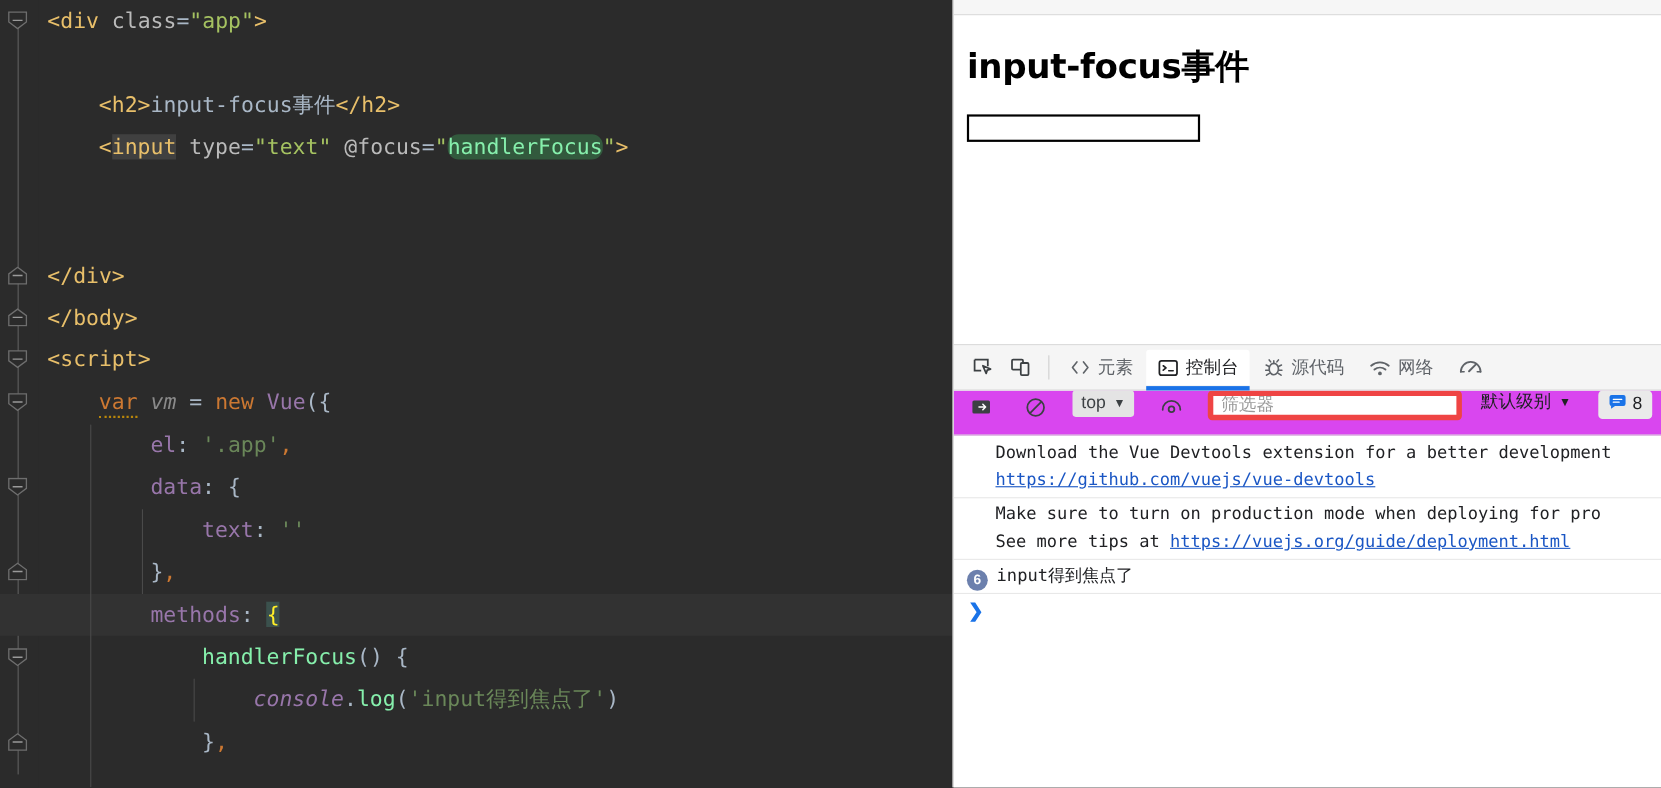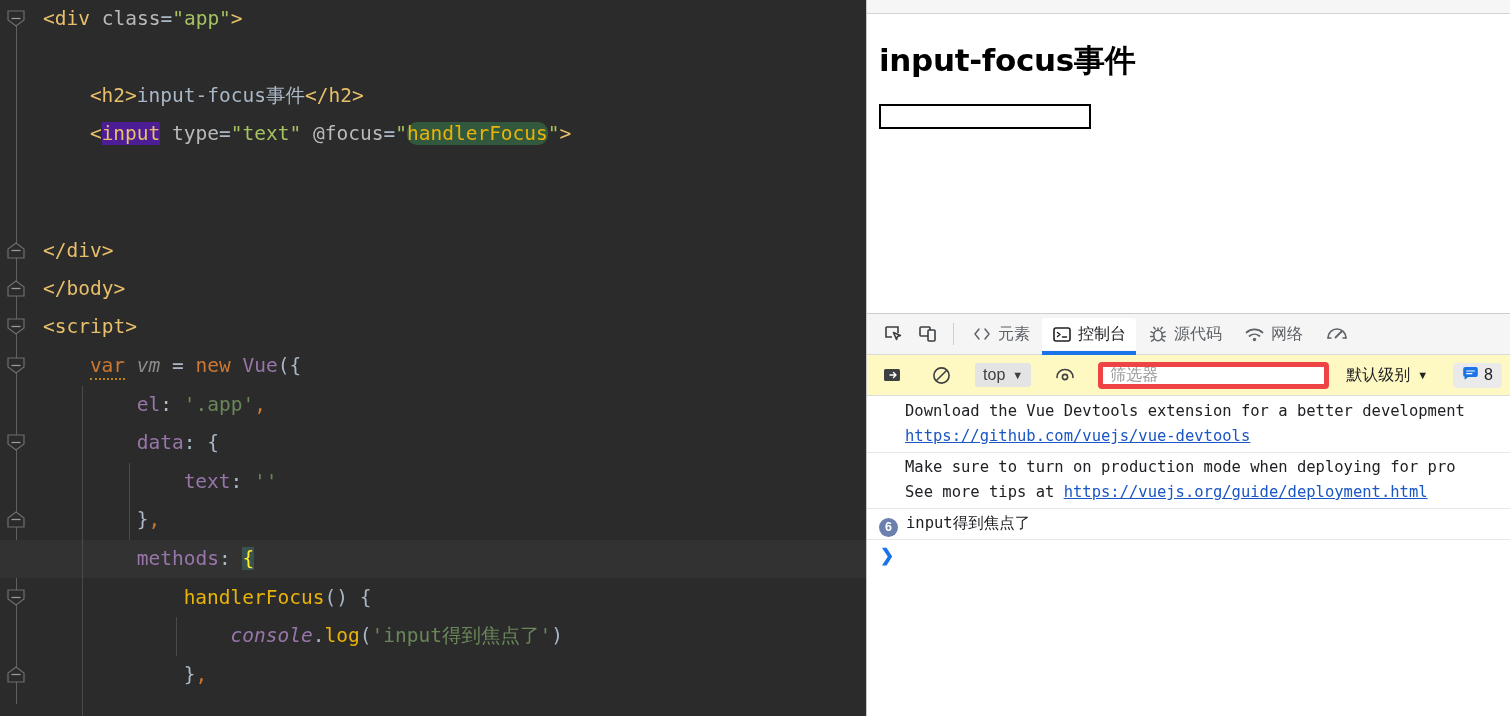--- a/index.html
+++ b/index.html
@@ -51,28 +51,28 @@
   .indent-guide {
     position: absolute; width: 1px; background: #4a4a4a;
   }
 
   
   .t-tag    { color: #e8bf6a; }
   .t-attr   { color: #bababa; }
   .t-val    { color: #a5c261; }
   .t-txt    { color: #a9b7c6; }
   .t-kw     { color: #cc7832; }
-  .t-fn     { color: #eab308; border-radius: 10px; }
+  .t-fn     { color: #86efac; border-radius: 10px; }
   .t-prop   { color: #9876aa; }
   .t-str    { color: #6a8759; }
   .t-punc   { color: #a9b7c6; }
   .t-var-it { color: #8a8a8a; font-style: italic; }
   .t-console{ color: #9876aa; font-style: italic; }
   .t-comma  { color: #cc7832; }
-  .hl-primary { background: #4c1d95; }
+  .hl-primary { background: #404040; }
   .hl-second  { background: #32593d; }
   .hl-brace   { background: #3b514d; color: #ffef28; }
   .squiggle {
     border-bottom: 2px dotted #b8860b;
     padding-bottom: 1px;
   }
 
   
   #browser {
     position: relative; width: 644px; height: 716px;
@@ -140,23 +140,23 @@
   .dt-tab.active {
     background: #ffffff; color: #202124;
   }
   .dt-tab.active::after {
     content: ""; position: absolute; left: 0; right: 0; bottom: -5px;
     height: 4px; background: #1a73e8;
   }
   .dt-tab .tab-ico { display: flex; align-items: center; }
 
   #dt-toolbar {
-    height: 41px; background: #fef9c3;
+    height: 41px; background: #d946ef;
     border-bottom: 1px solid #dcdcdc;
-    display: flex; align-items: center; padding: 0 8px; gap: 17px;
+    display: flex; align-items: flex-start; padding: 0 8px; gap: 17px;
   }
   #ctx-select {
     display: flex; align-items: center; gap: 7px;
     background: #e4e4e4; border-radius: 3px;
     padding: 3px 8px; font-size: 16px; color: #3c4043; cursor: pointer;
   }
   #filter-input {
     flex: 0 0 196px; height: 27px;
     border: 5px solid #ef4444; border-radius: 4px;
     padding: 0 7px; font-size: 16px; font-family: "Liberation Sans", sans-serif;

